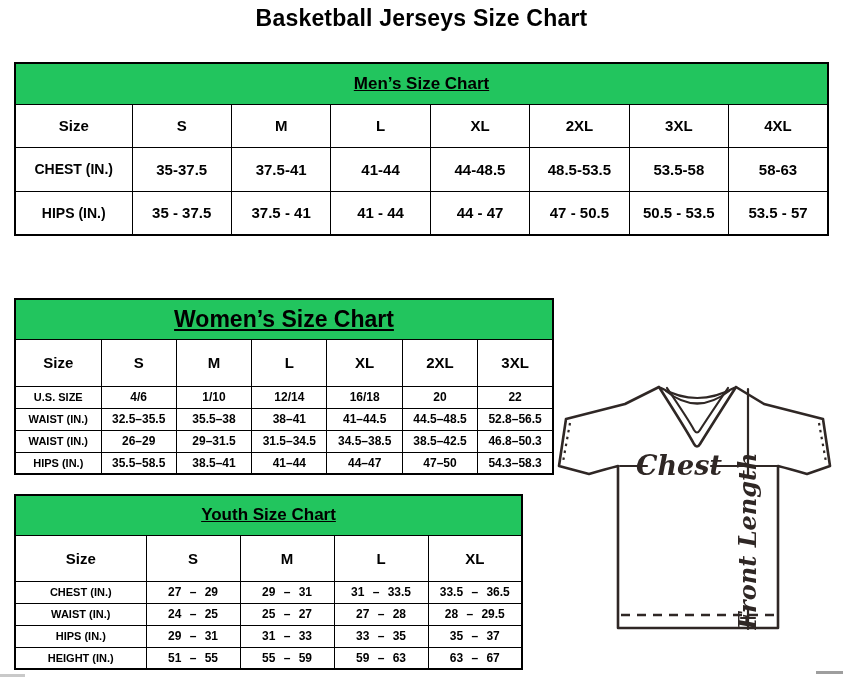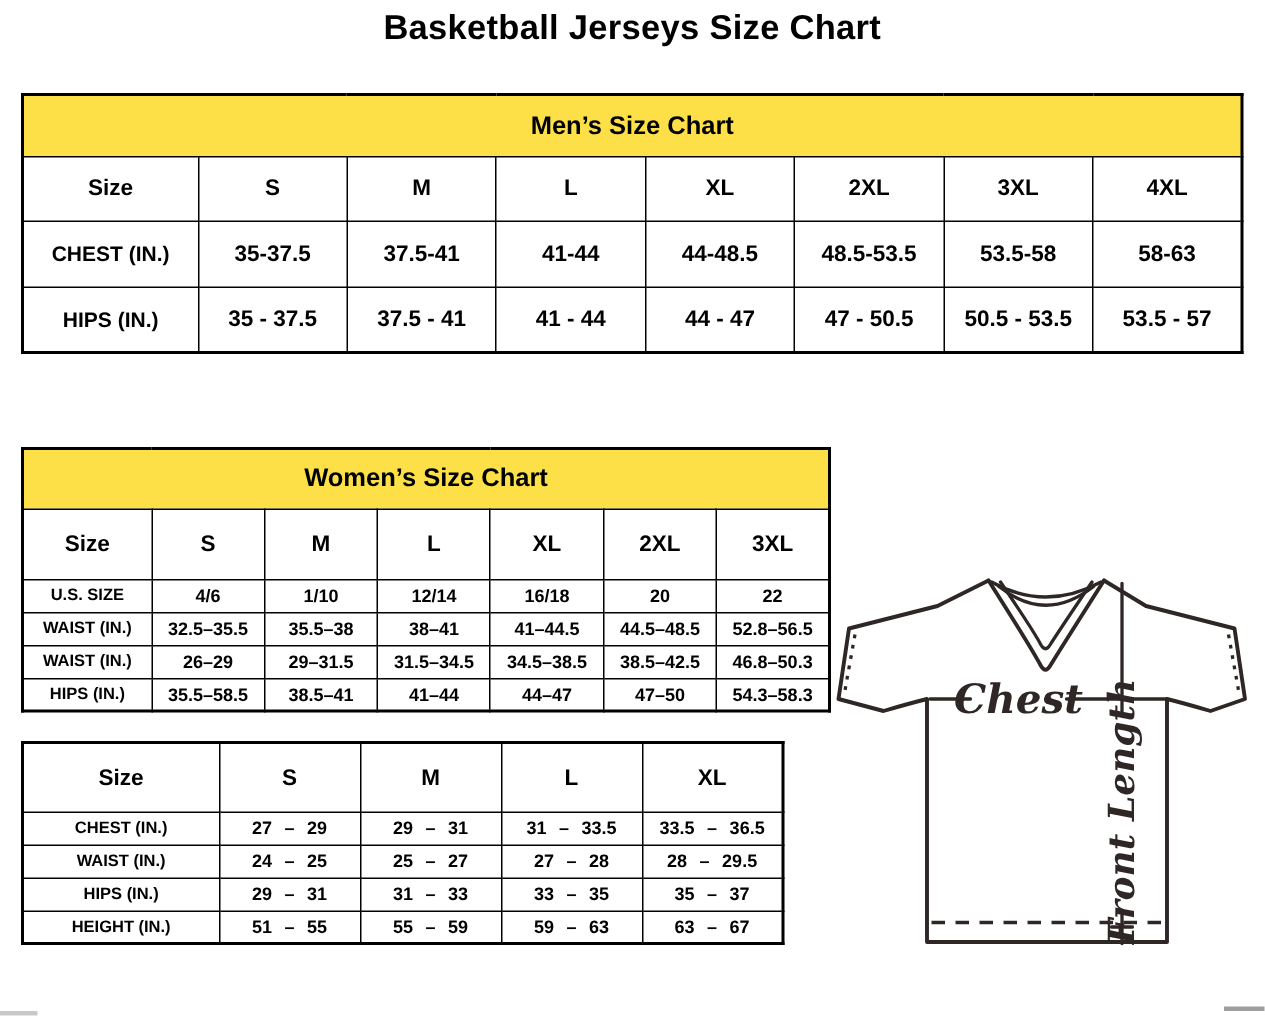--- a/index.html
+++ b/index.html
@@ -13,36 +13,36 @@
     text-align:center; font-size:23px; font-weight:bold; letter-spacing:0.2px;
   }
 
   
   .table-host { position:absolute; }
   table.size-table { border-collapse:collapse; table-layout:fixed; border:2px solid #000; }
   table.size-table th, table.size-table td {
     border:1px solid #000; text-align:center; vertical-align:middle;
     font-weight:bold; padding:0 2px; overflow:hidden; white-space:nowrap;
   }
-  tr.title-row th { background:#fde047; }
+  tr.title-row th { background:#22c55e;text-decoration:underline; }
 
   
   #mens-host { left:14px; top:62px; }
   #mens-host table { width:815px; }
   #mens-host col.c0 { width:117px; }
   #mens-host tr.title-row th  { height:41px; font-size:17px; }
   #mens-host tr.header-row th { height:43px; font-size:15px; }
   #mens-host tr.data-row th, #mens-host tr.data-row td { height:44px; font-size:15px; }
   #mens-host tr.data-row th { font-size:14px; }
 
   
   #womens-host { left:14px; top:298px; }
   #womens-host table { width:540px; }
   #womens-host col.c0 { width:86px; }
-  #womens-host tr.title-row th  { height:40px; font-size:17px;margin-left:38px; }
+  #womens-host tr.title-row th  { height:40px; font-size:23px;margin-left:38px; }
   #womens-host tr.header-row th { height:47px; font-size:15px; }
   #womens-host tr.data-row th, #womens-host tr.data-row td { height:22px; font-size:12px;margin-top:28px; }
   #womens-host tr.data-row th { font-size:11px; }
 
   
   #youth-host { left:14px; top:494px; }
   #youth-host table { width:509px; }
   #youth-host col.c0 { width:131px; }
   #youth-host tr.title-row th  { height:40px; font-size:17px; }
   #youth-host tr.header-row th { height:46px; font-size:15px; }
@@ -184,20 +184,23 @@
 <div id="youth-host" class="table-host">
     <table class="size-table">
       <colgroup>
         <col class="c0">
         <col>
         <col>
         <col>
         <col>
       </colgroup>
       <tbody>
+        <tr class="title-row">
+          <th colspan="5">Youth Size Chart</th>
+        </tr>
         <tr class="header-row">
           <th>Size</th>
           <th>S</th>
           <th>M</th>
           <th>L</th>
           <th>XL</th>
         </tr>
         <tr class="data-row">
           <th>CHEST (IN.)</th>
           <td>27 – 29</td>

